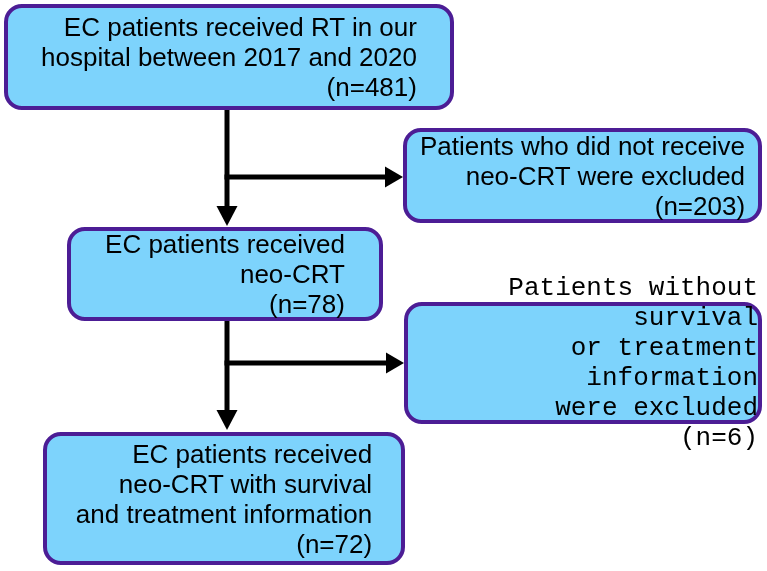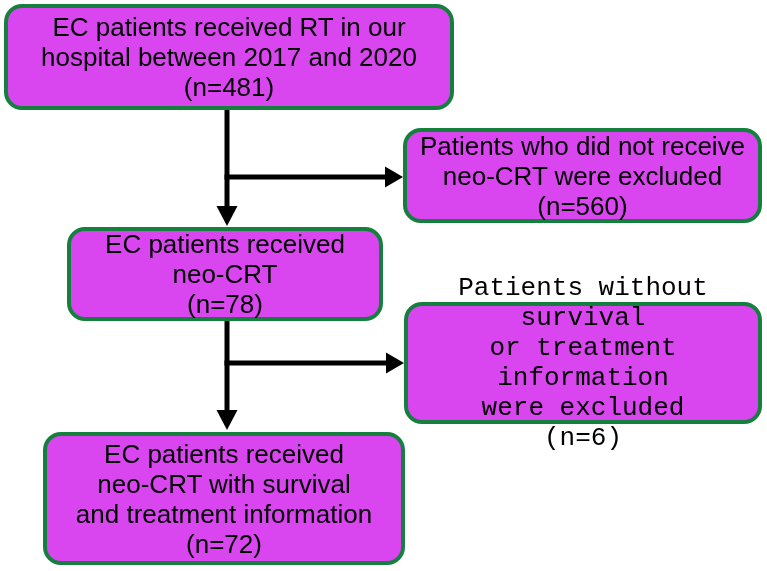--- a/index.html
+++ b/index.html
@@ -26,27 +26,27 @@
     stroke: #000000;
     stroke-width: 5;
   }
   .connectors polygon {
     fill: #000000;
     stroke: none;
   }
   .node {
     position: absolute;
     box-sizing: border-box;
-    border: 4px solid #15803d;
+    border: 4px solid #4c1d95;
     border-radius: 18px;
-    background: #d946ef;
+    background: #7dd3fc;
     display: flex;
     align-items: center;
     justify-content: center;
-    text-align: center;
+    text-align: right;
   }
   .node .label {
     white-space: pre-line;
     font-size: 26px;
     line-height: 30px;
     color: #000000;
   }
   .node-received-rt       { left: 4px;   top: 4px;   width: 450px; height: 106px; }
   .node-excluded-no-neocrt{ left: 403px; top: 128px; width: 359px; height: 95px;  }
   .node-received-neocrt   { left: 67px;  top: 227px; width: 316px; height: 94px;  }
@@ -79,21 +79,21 @@
 
   <div class="node node-received-rt">
     <span class="label">EC patients received RT in our
 hospital between 2017 and 2020
 (n=481)</span>
   </div>
 
   <div class="node node-excluded-no-neocrt">
     <span class="label">Patients who did not receive
 neo-CRT were excluded
-(n=560)</span>
+(n=203)</span>
   </div>
 
   <div class="node node-received-neocrt">
     <span class="label">EC patients received
 neo-CRT
 (n=78)</span>
   </div>
 
   <div class="node node-excluded-no-info">
     <span class="label">Patients without survival

